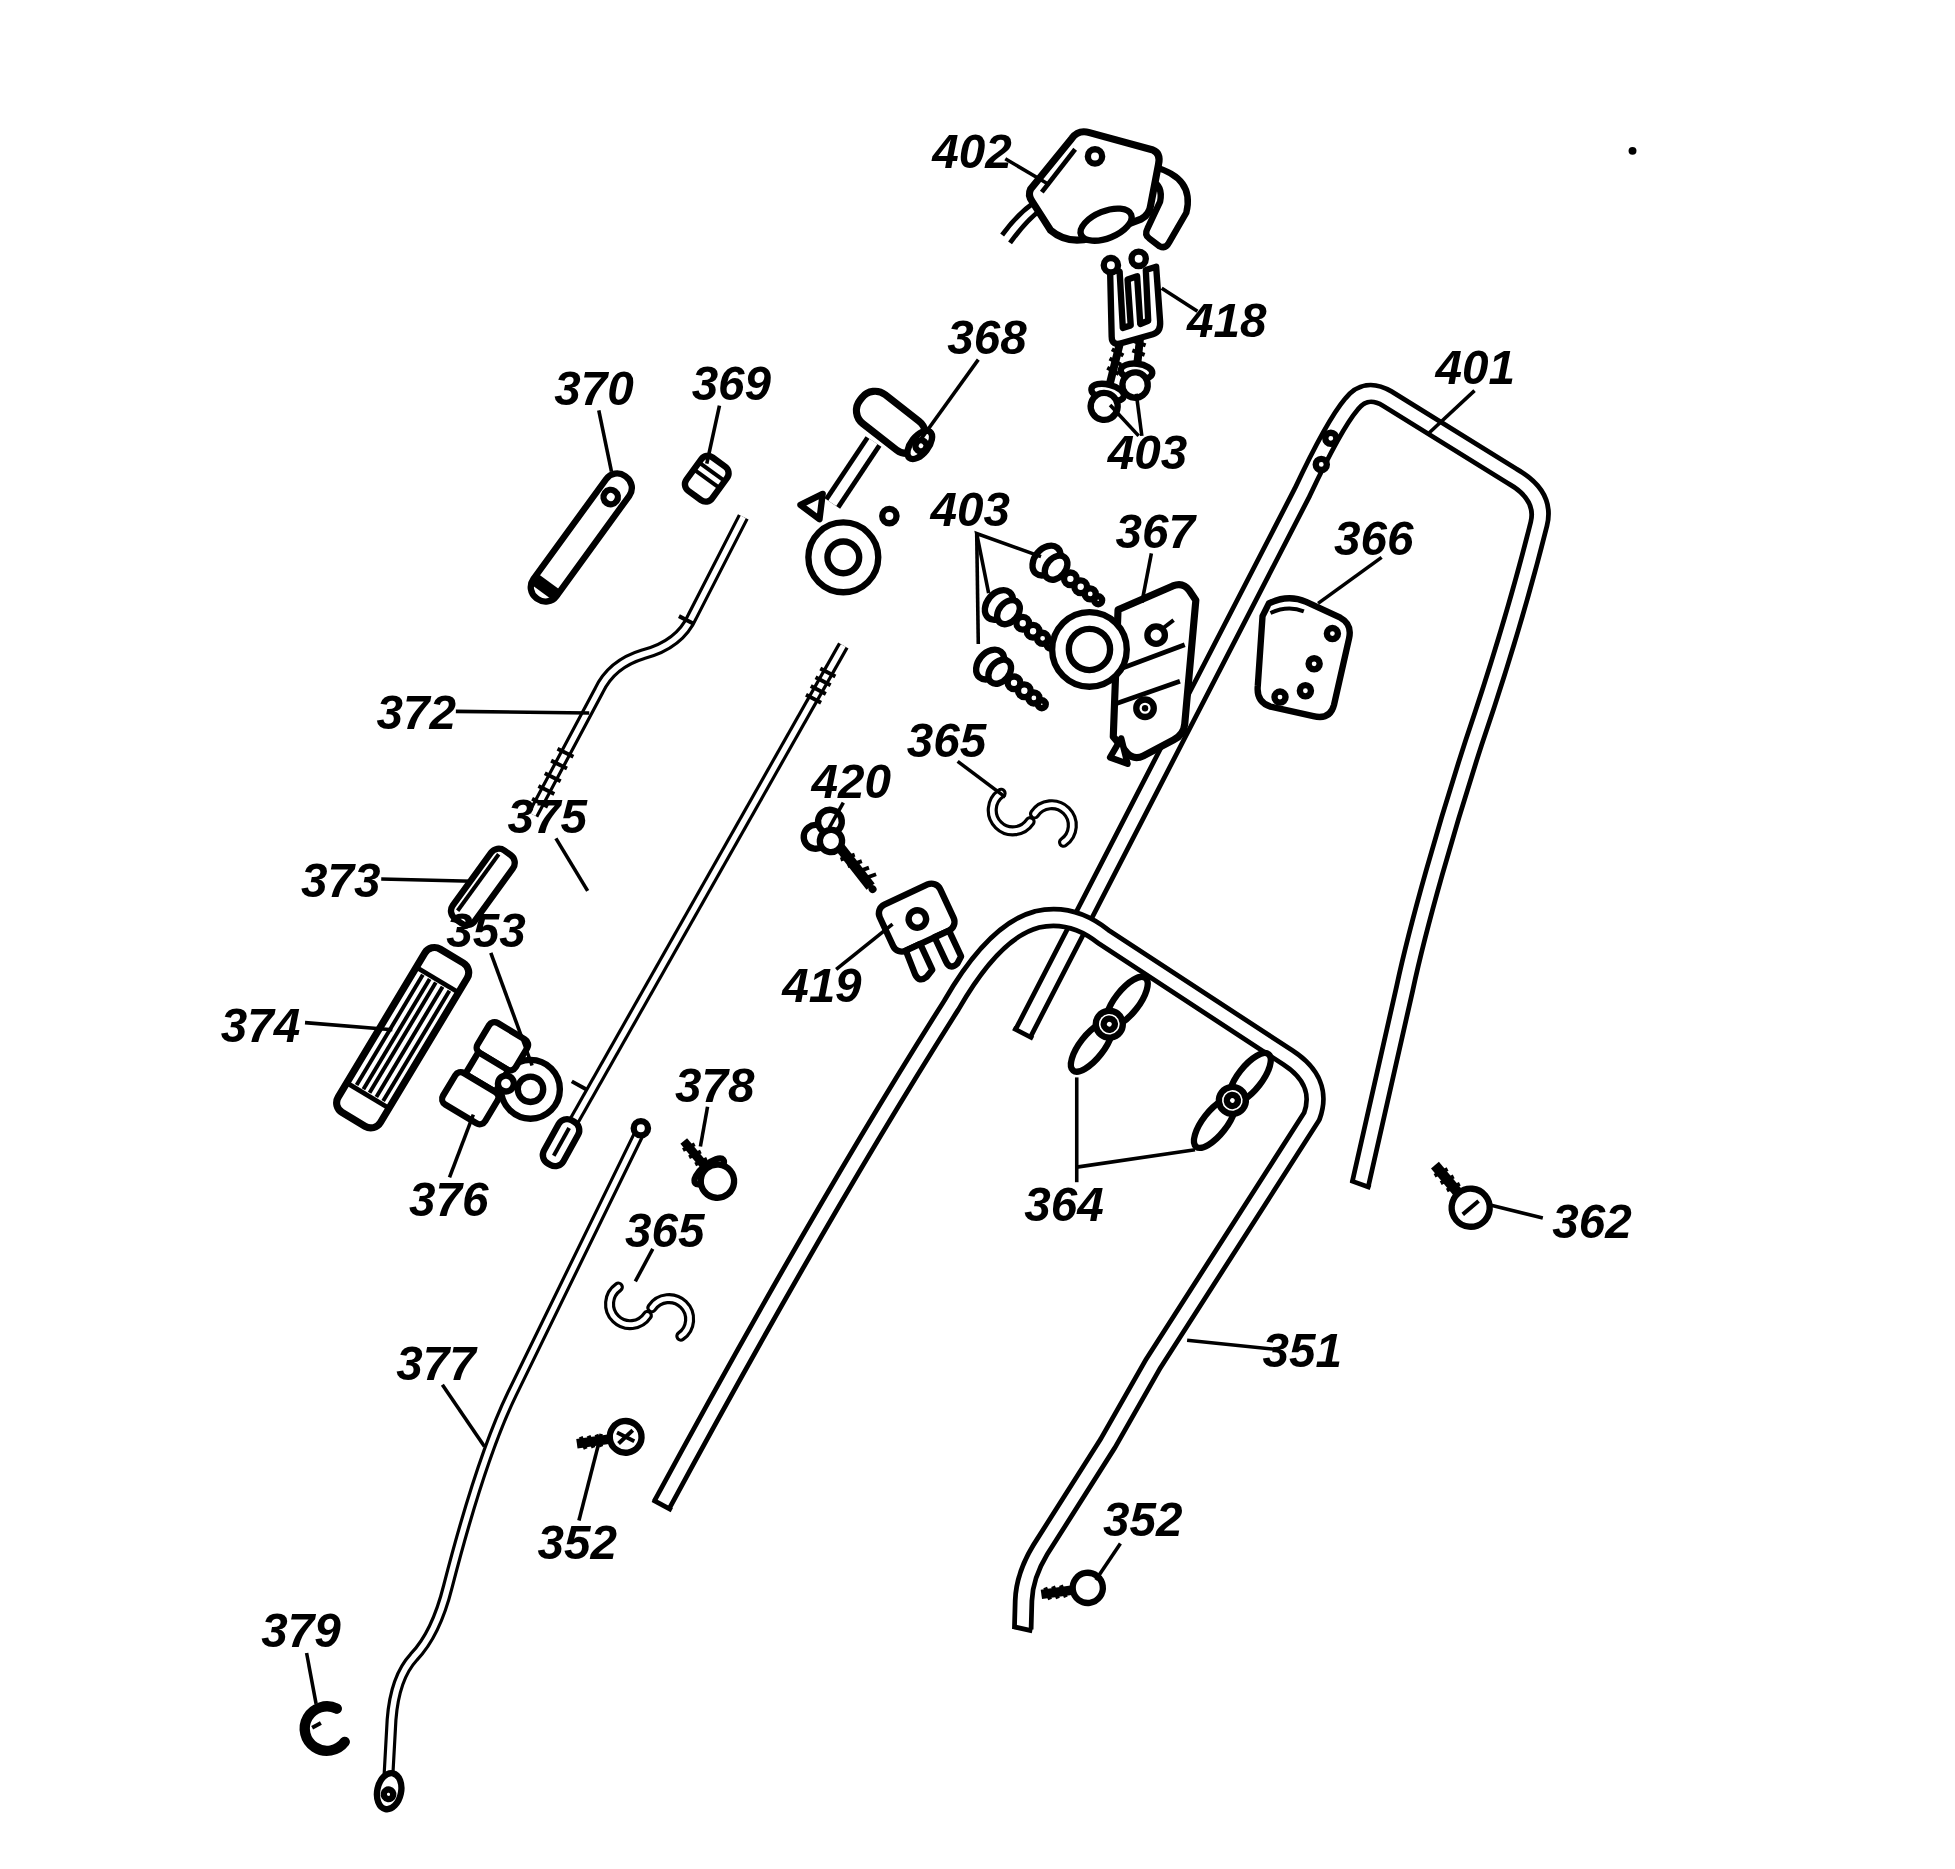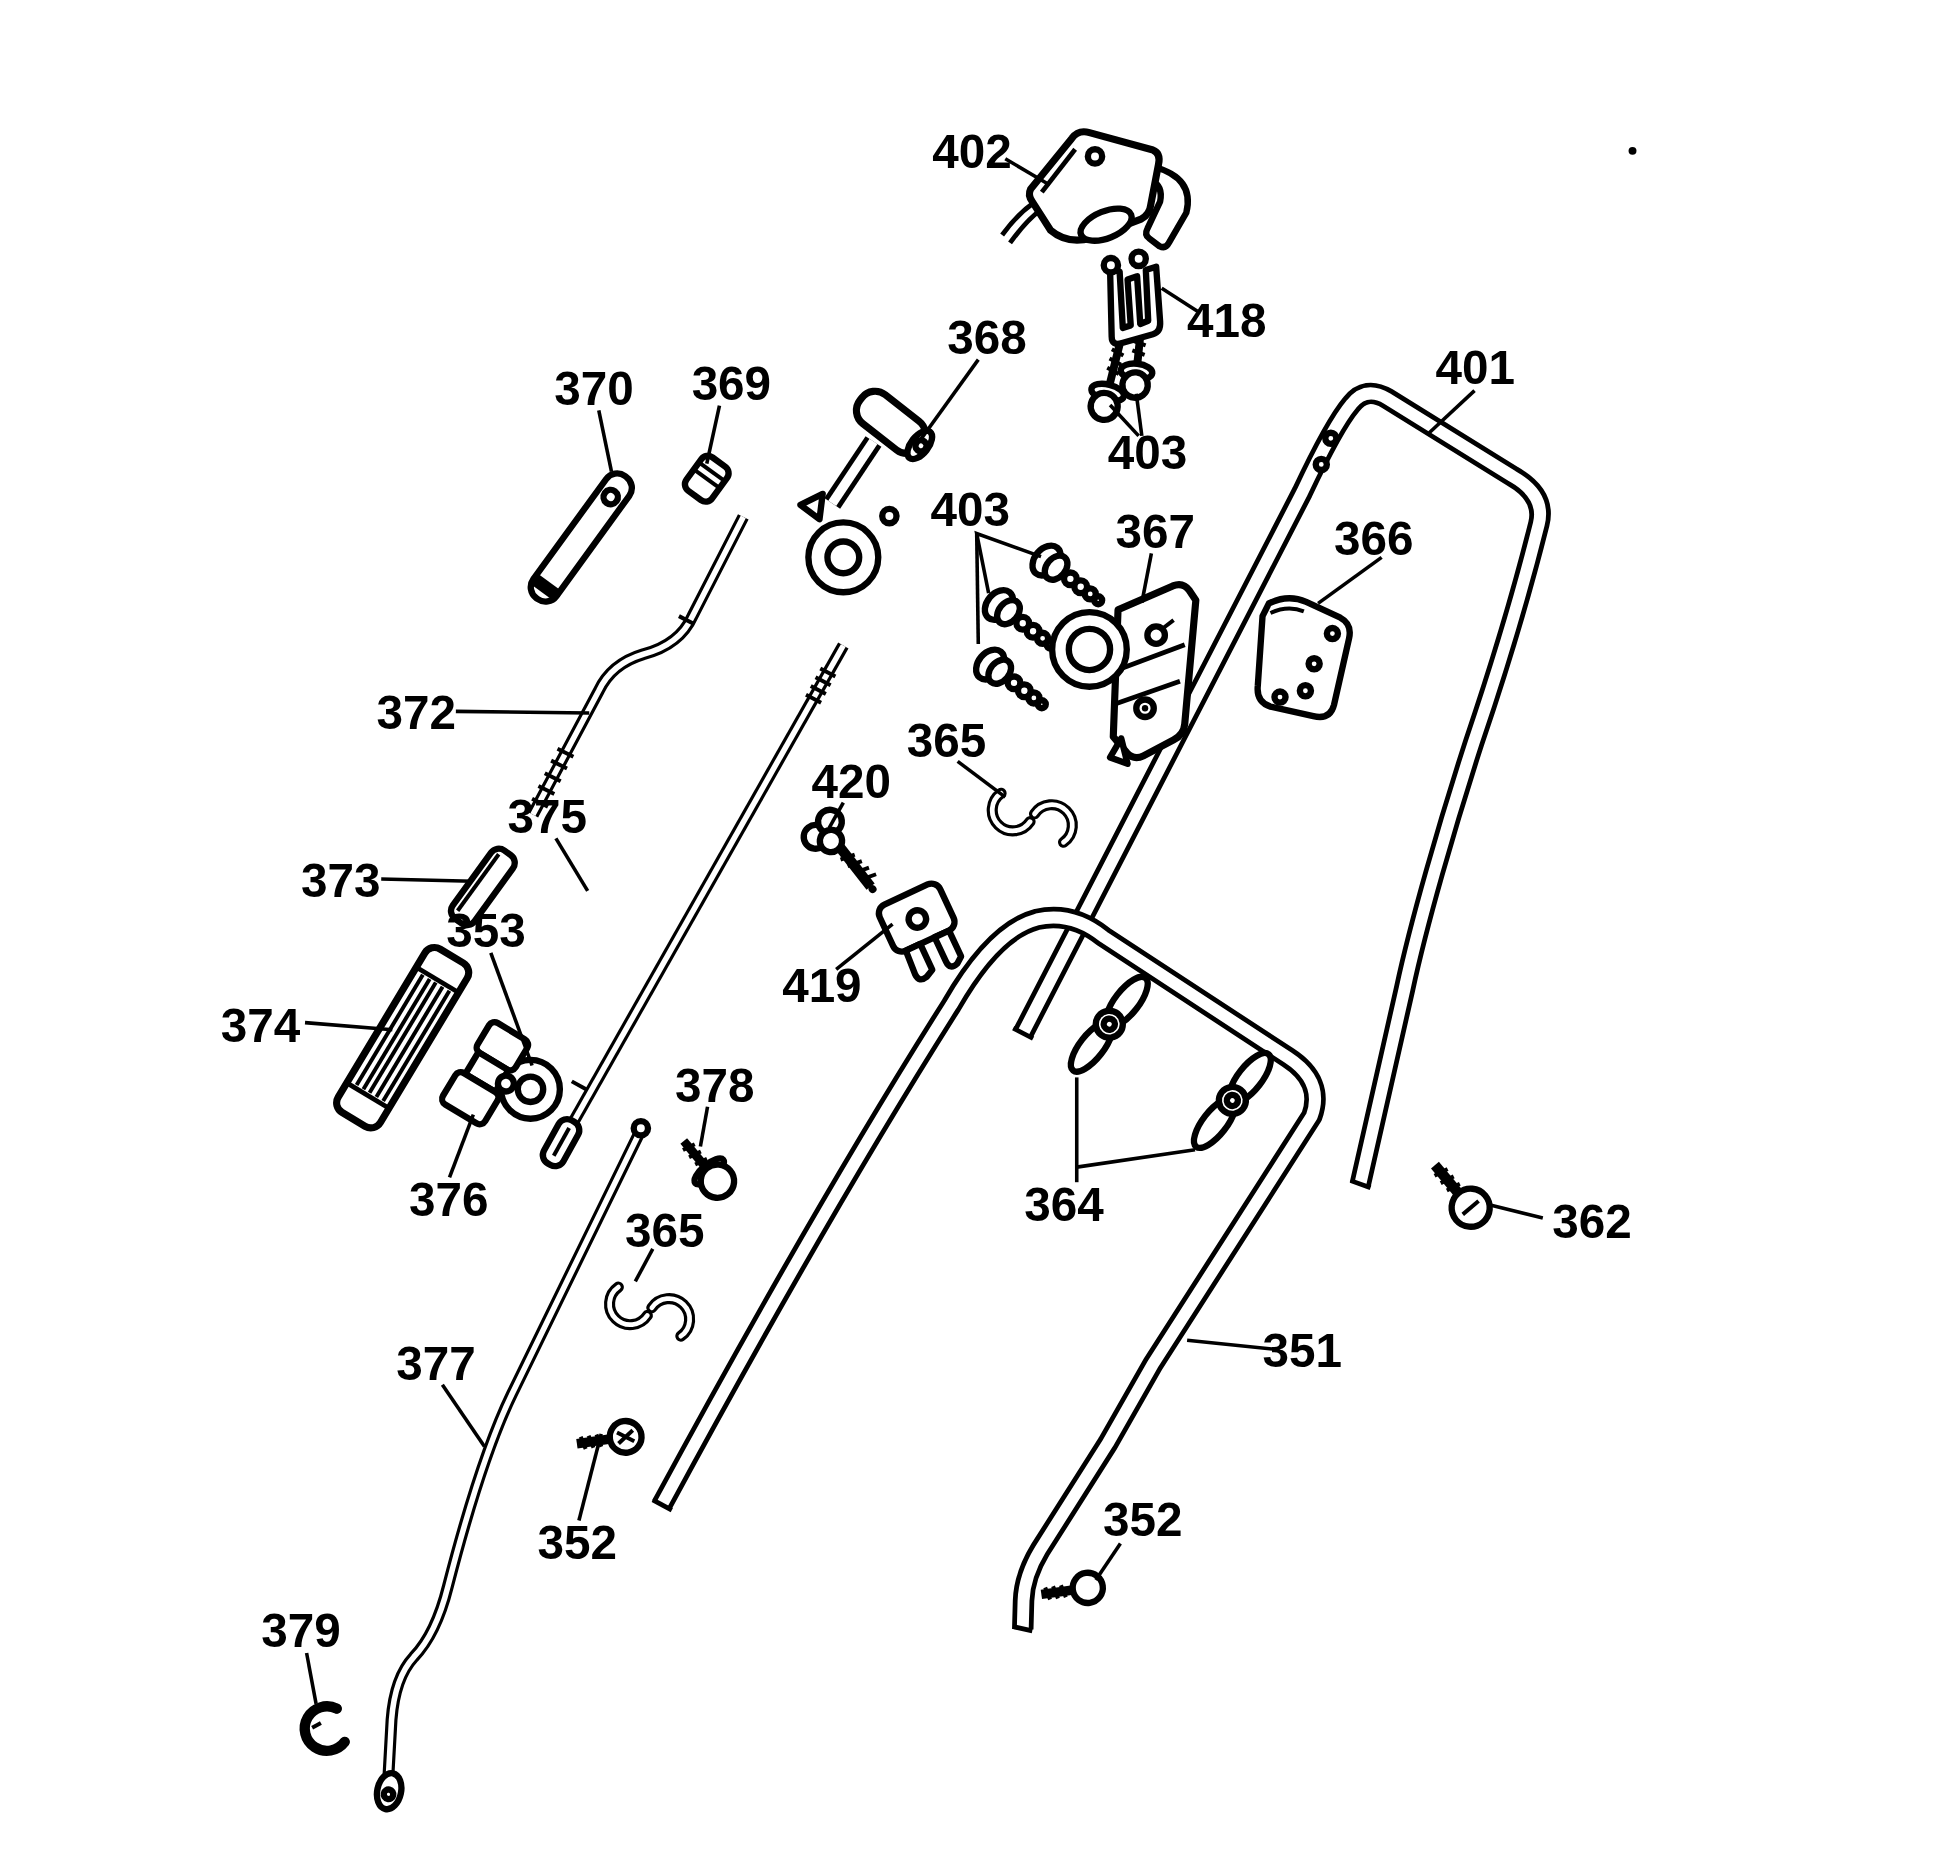--- a/index.html
+++ b/index.html
@@ -1,16 +1,16 @@
 <!DOCTYPE html>
 <html style="font-size:12.7px"><head>
 <meta charset="utf-8">
 <style>
   html,body{margin:0;padding:0;background:#ffffff;}
-  .page{width:100vw;height:100vh;background:#ef4444;display:flex;align-items:center;justify-content:center;}
+  .page{width:100vw;height:100vh;background:#ef4444;display:flex;align-items:center;justify-content:center;font-style:italic;}
   svg{width:100%;height:100%;display:block;background:#fff;}
   .part-label{font-family:"Liberation Sans",sans-serif;font-weight:bold;font-size:60px;fill:#000;text-anchor:middle;}
   .leader{fill:none;stroke:#000;stroke-width:4.5;}
   .tube-o{fill:none;stroke:#000;stroke-width:27;stroke-linejoin:round;}
   .tube-i{fill:none;stroke:#fff;stroke-width:15;stroke-linejoin:round;}
   .rod-o{fill:none;stroke:#000;stroke-width:15;}
   .rod-i{fill:none;stroke:#fff;stroke-width:7;}
   .pt{fill:#fff;stroke:#000;stroke-width:8;stroke-linejoin:round;}
   .pt9{fill:#fff;stroke:#000;stroke-width:9;stroke-linejoin:round;}
   .ln{fill:none;stroke:#000;stroke-width:5;}

